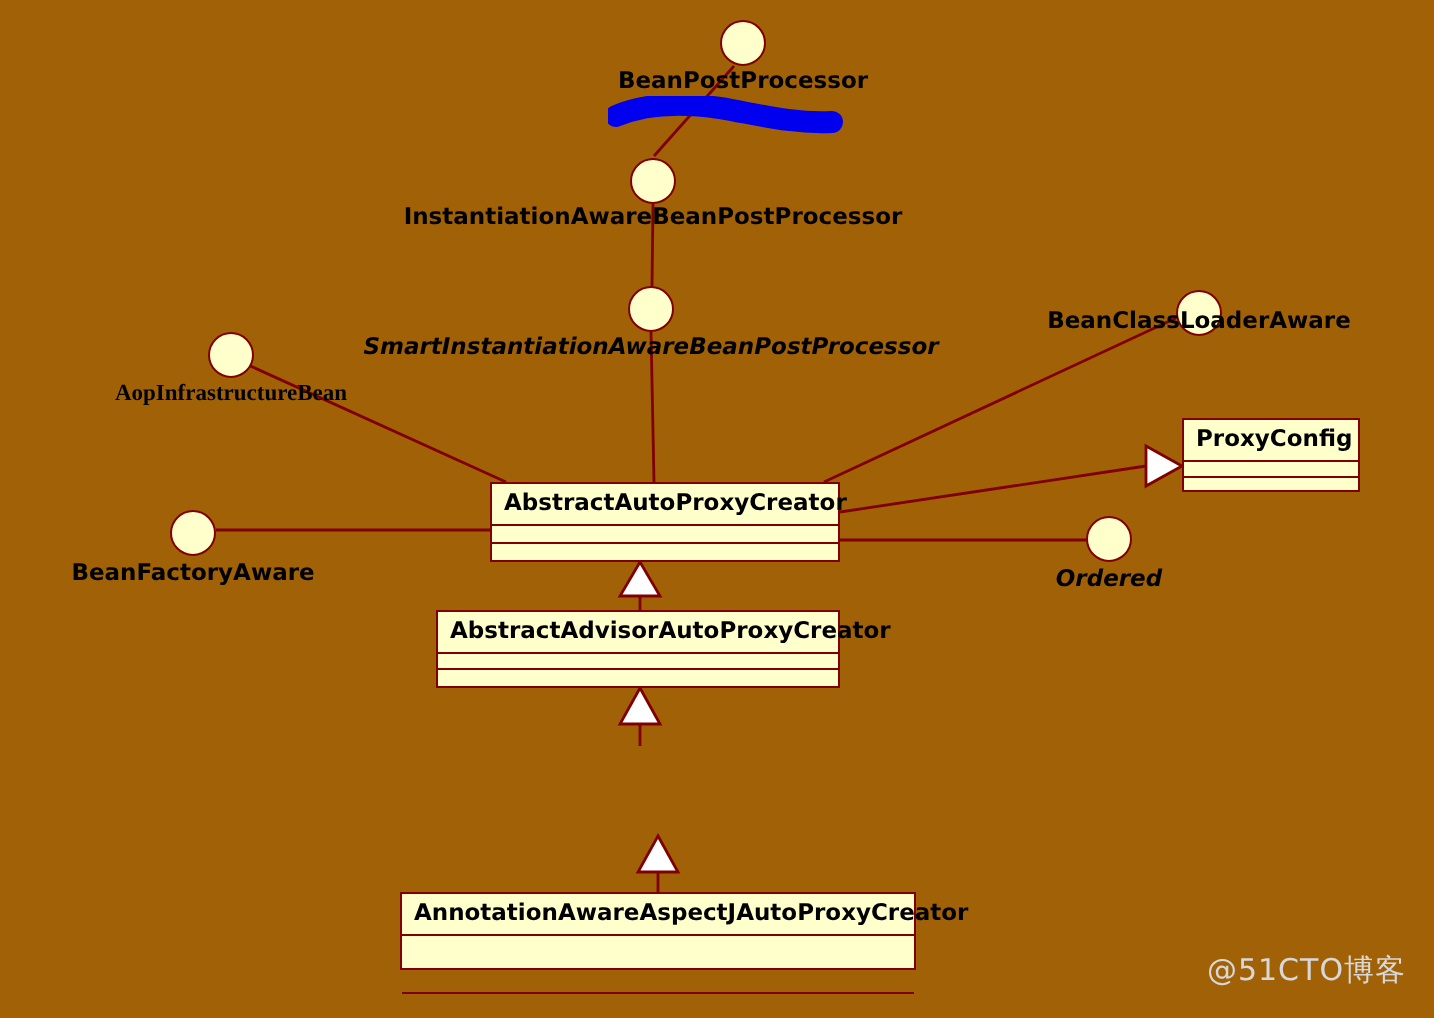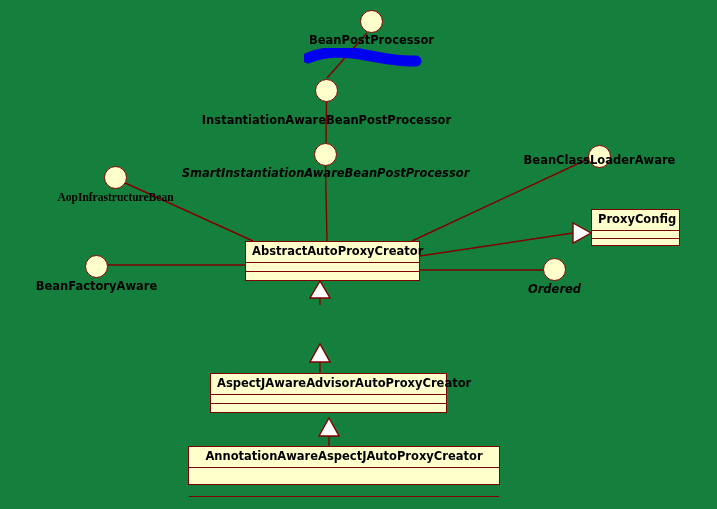--- a/index.html
+++ b/index.html
@@ -8,21 +8,21 @@
     padding: 0;
     background: #ffffff;
   }
   body {
     font-family: "DejaVu Sans", sans-serif;
   }
   #diagram-root {
     position: relative;
     width: 717px;
     height: 509px;
-    background: #15803d;
+    background: #a16207;
     overflow: hidden;
   }
   #edges-layer {
     position: absolute;
     left: 0;
     top: 0;
     width: 717px;
     height: 509px;
   }
   .node-class {
@@ -151,21 +151,21 @@
     <path d="M4,10 C18,4 36,3 56,6 C74,9 92,14 112,13" stroke="#0000ee" stroke-width="11" fill="none" stroke-linecap="round" stroke-linejoin="round"></path>
   </svg>
 
   <div class="node-iface" style="left:360px; top:10px;">
     <div class="iface-circle"></div>
     <div class="iface-label anchor-center" style="top:25px;">BeanPostProcessor</div>
   </div>
 
   <div class="node-iface" style="left:315px; top:79px;">
     <div class="iface-circle"></div>
-    <div class="iface-label anchor-center" style="top:36px;">InstantiationAwareBeanPostProcessor</div>
+    <div class="iface-label anchor-center" style="top:24px;">InstantiationAwareBeanPostProcessor</div>
   </div>
 
   <div class="node-iface" style="left:314px; top:143px;">
     <div class="iface-circle"></div>
     <div class="iface-label anchor-center" style="top:25px;font-style:italic;">SmartInstantiationAwareBeanPostProcessor</div>
   </div>
 
   <div class="node-iface" style="left:104px; top:166px;">
     <div class="iface-circle"></div>
     <div class="iface-label anchor-center" style="top:26px;font-family:Liberation Serif, serif;">AopInfrastructureBean</div>
@@ -191,27 +191,28 @@
     <div class="cls-compartment divider"></div>
     <div class="cls-compartment"></div>
   </div>
 
   <div class="node-class" style="left:245px; top:241px; width:175px; height:40px;">
     <div class="cls-title">AbstractAutoProxyCreator</div>
     <div class="cls-compartment divider"></div>
     <div class="cls-compartment"></div>
   </div>
 
-
-  <div class="node-class" style="left:210px; top:373px; width:237px; height:40px;">
-    <div class="cls-title">AspectJAwareAdvisorAutoProxyCreator</div>
-    <div class="cls-compartment divider"></div>
-    <div class="cls-compartment"></div>
-  </div>
-
-  <div class="node-class" style="left:188px; top:446px; width:312px; height:39px;gap:21px;">
+  <div class="node-class" style="left:218px; top:305px; width:202px; height:39px;">
+    <div class="cls-title">AbstractAdvisorAutoProxyCreator</div>
+    <div class="cls-compartment divider"></div>
+    <div class="cls-compartment"></div>
+  </div>
+
+
+  <div class="node-class" style="left:200px; top:446px; width:258px; height:39px;gap:21px;">
     <div class="cls-title">AnnotationAwareAspectJAutoProxyCreator</div>
     <div class="cls-compartment divider"></div>
     <div class="cls-compartment"></div>
   </div>
 
+  <div id="watermark">@51CTO博客</div>
 
 </div>
 
 </body></html>

